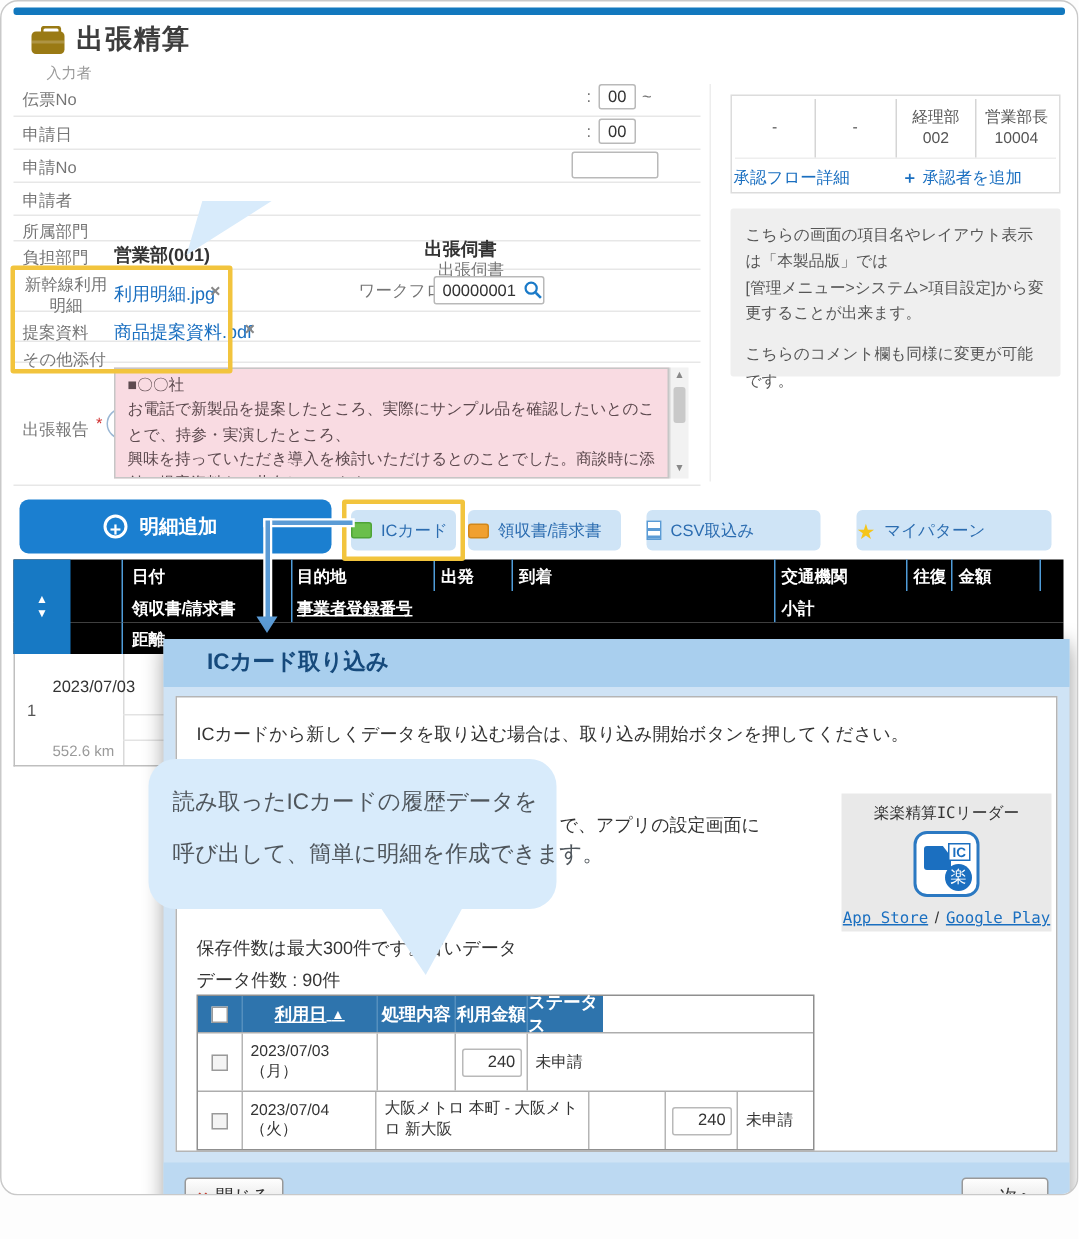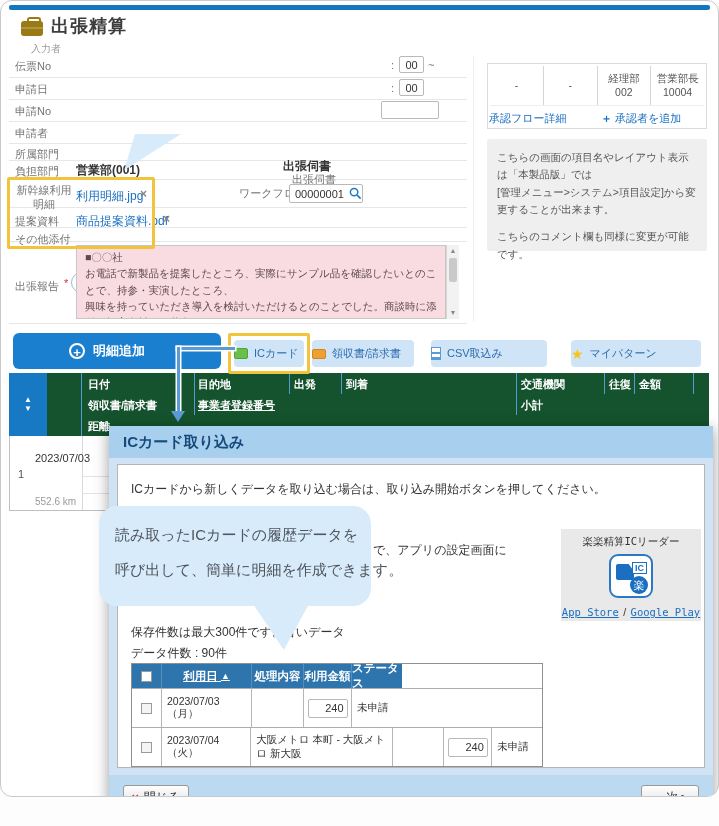--- a/index.html
+++ b/index.html
@@ -38,30 +38,30 @@
   .notice{background:#efefef;border-radius:2px;font-size:10.5px;color:#555;line-height:1.65;padding:10px 10px;}
   
   .btn-primary{background:#1b7fd0;border-radius:6px;color:#fff;display:flex;align-items:center;gap:8px;padding-left:56px;font-size:13px;font-weight:bold;}
   .pluscirc{width:16px;height:16px;border:2px solid #fff;border-radius:50%;color:#fff;font-size:13px;line-height:15px;text-align:center;font-weight:bold;}
   .btn-light{background:#cfe4f6;border-radius:4px;color:#2b6cb0;display:flex;align-items:center;justify-content:flex-start;gap:6px;font-size:11px;}
   .ic-glyph{width:14px;height:11px;background:#6abf4b;border-radius:2px;border:1px solid #4ea437;}
   .rc-glyph{width:14px;height:10px;background:#f0a030;border-radius:2px;border:1px solid #d2871a;}
   .csv-glyph{width:10px;height:13px;background:#fff;border:1px solid #5b9bd5;box-shadow:inset 0 -2px 0 #5b9bd5, inset 0 -5px 0 #fff, inset 0 -7px 0 #5b9bd5;}
   .star{color:#f5c518;font-size:14px;line-height:14px;}
   
-  .ghead{background:#14532d;}
+  .ghead{background:#000000;}
   .ghead span{position:absolute;font-size:11px;font-weight:bold;color:#fff;top:4px;}
   .gsep{position:absolute;top:0;width:1px;height:100%;background:#4f9cd9;}
   .gbody{background:#fff;border:1px solid #bfbfbf;border-top:none;}
   
   .conn{background:#5b9bd5;box-shadow:0 0 0 1.5px #fff;z-index:7;}
   .conn-head{width:0;height:0;border-left:7px solid transparent;border-right:7px solid transparent;border-top:11px solid #5b9bd5;z-index:7;}
   
   .modal{background:#cfe3f5;box-shadow:0 3px 14px rgba(0,0,0,.4);z-index:10;}
-  .modal-title{background:#a9cfee;font-size:15px;font-weight:bold;color:#164a7c;line-height:32px;padding-left:14px;}
+  .modal-title{background:#a9cfee;font-size:15px;font-weight:bold;color:#164a7c;line-height:32px;padding-left:29px;}
   .modal-inner{background:#fff;border:1px solid #b5b5b5;}
   .mtext{font-size:12px;color:#333;}
   .reader{background:#e9e9e9;text-align:center;}
   .reader-title{font-size:10.5px;color:#333;font-family:"DejaVu Sans Mono",monospace;}
   .appicon{position:relative;width:44px;height:44px;margin:5px auto 4px;background:#fff;border:2px solid #2b79c2;border-radius:9px;}
   .appicon .cardsh{position:absolute;left:5px;top:8px;width:18px;height:16px;background:#1b6fc0;border-radius:2px;clip-path:polygon(0 0,70% 0,100% 45%,100% 100%,0 100%);}
   .appicon .icb{position:absolute;right:4px;top:6px;font-size:9px;font-weight:bold;color:#1b6fc0;border:1px solid #1b6fc0;padding:0 2px;background:#fff;}
   .appicon .rk{position:absolute;right:3px;bottom:2px;width:18px;height:18px;background:#1b6fc0;border-radius:50%;color:#fff;font-size:11px;line-height:18px;text-align:center;}
   .applink{font-size:10.5px;color:#1a6fc0;text-decoration:underline;font-family:"DejaVu Sans Mono",monospace;}
   .mtable{border:1px solid #8f8f8f;}

